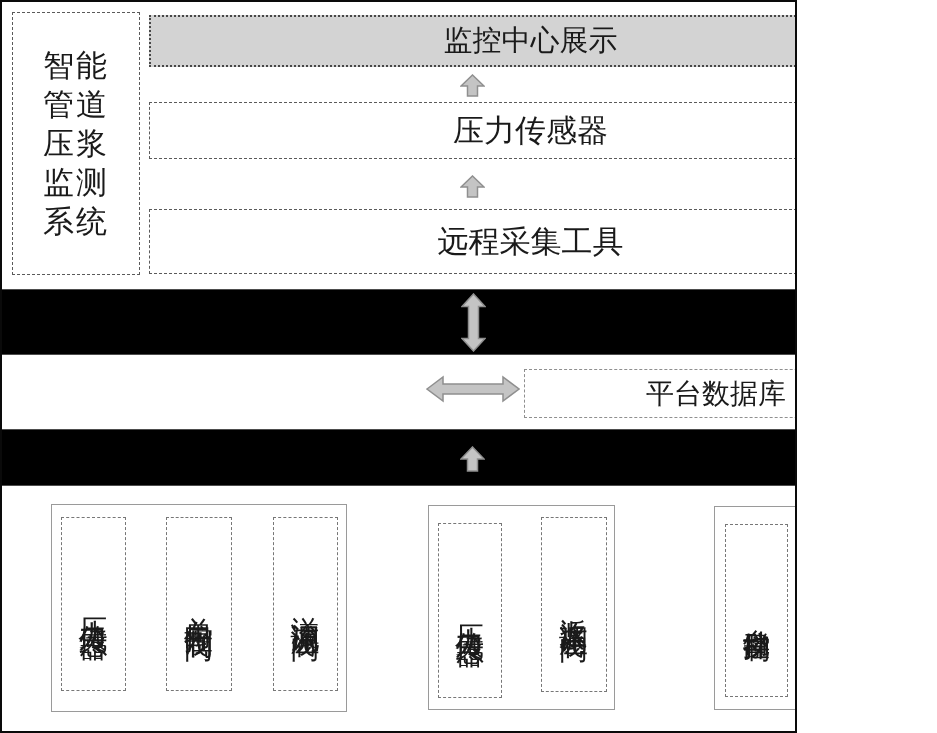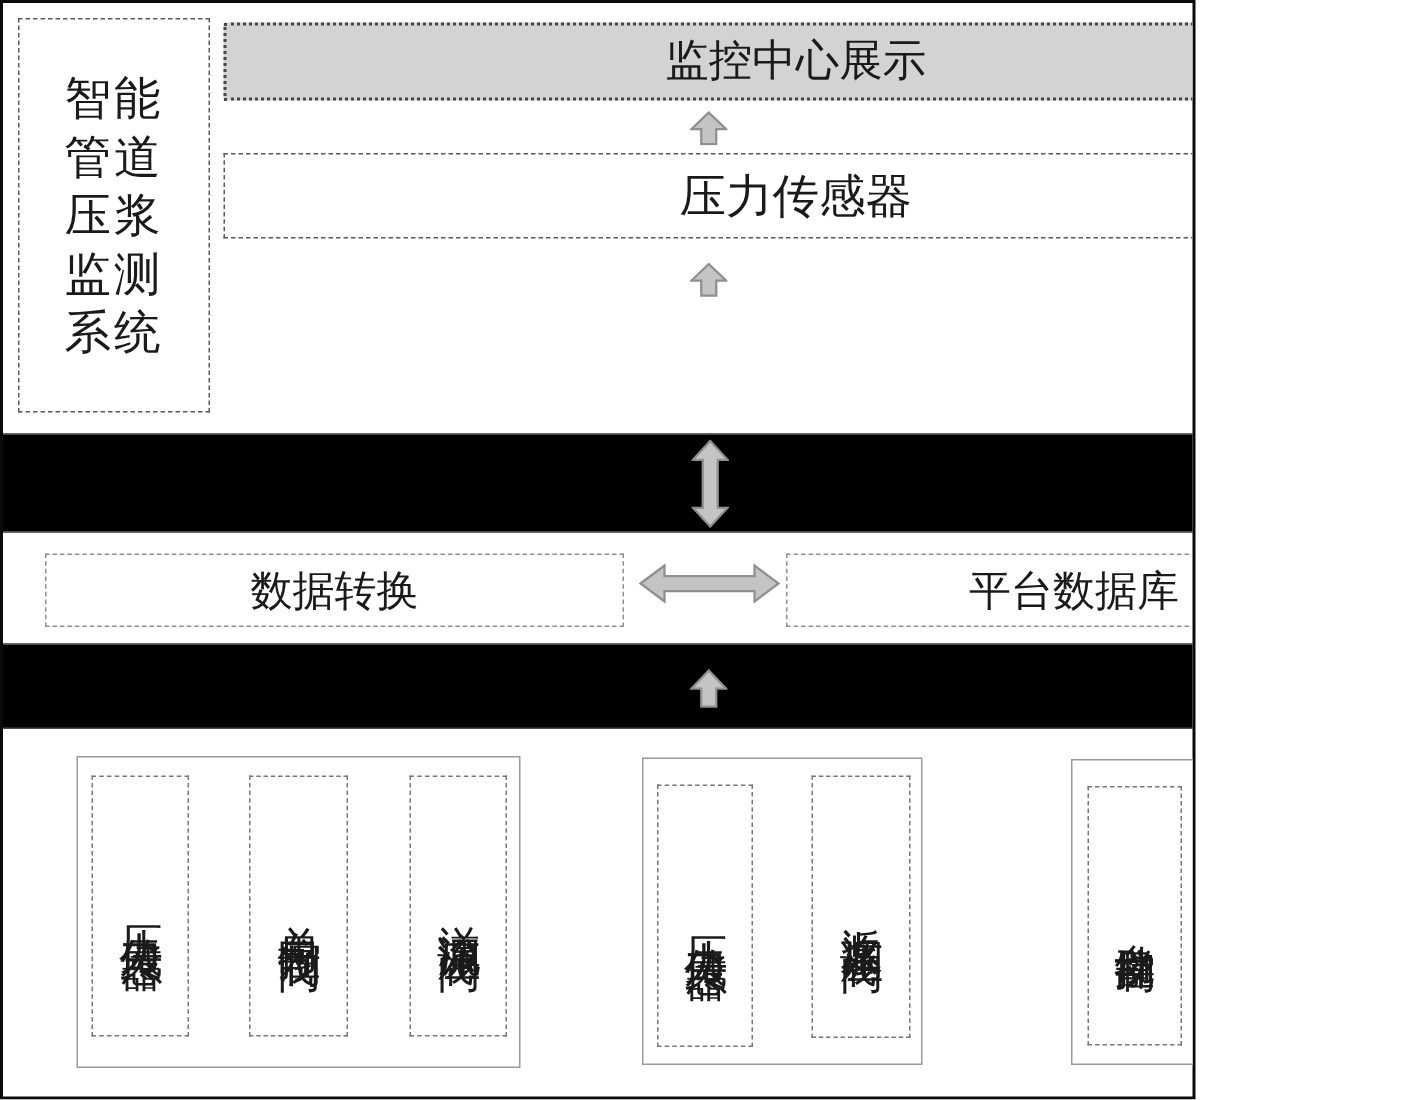--- a/index.html
+++ b/index.html
@@ -132,29 +132,29 @@
   </svg>
 
   <div class="abs wide-box db-box">
     <span>压力传感器</span>
   </div>
 
   <svg class="abs arrow arrow-a2" width="25" height="23" viewBox="0 0 25 23">
     <polygon points="12.5,1 24,12 17.5,12 17.5,22 7.5,22 7.5,12 1,12"></polygon>
   </svg>
 
+  <div class="abs wide-box collect-box">
+    <span>远程采集工具</span>
+  </div>
 
   <div class="abs band band-1"></div>
   <svg class="abs arrow arrow-v" width="25" height="59" viewBox="0 0 25 59">
     <polygon points="12.5,1 24,13.5 17.5,13.5 17.5,45.5 24,45.5 12.5,58 1,45.5 7.5,45.5 7.5,13.5 1,13.5"></polygon>
   </svg>
 
-  <div class="abs mid-box convert-box">
-    <span>数据转换</span>
-  </div>
   <svg class="abs arrow arrow-h" width="94" height="28" viewBox="0 0 94 28">
     <polygon points="1,14 17,2 17,9 77,9 77,2 93,14 77,26 77,19 17,19 17,26"></polygon>
   </svg>
   <div class="abs mid-box host-box">
     <span>平台数据库</span>
   </div>
 
   <div class="abs band band-2"></div>
   <svg class="abs arrow arrow-b2" width="25" height="26" viewBox="0 0 25 26">
     <polygon points="12.5,1 24,13 17.5,13 17.5,25 7.5,25 7.5,13 1,13"></polygon>

